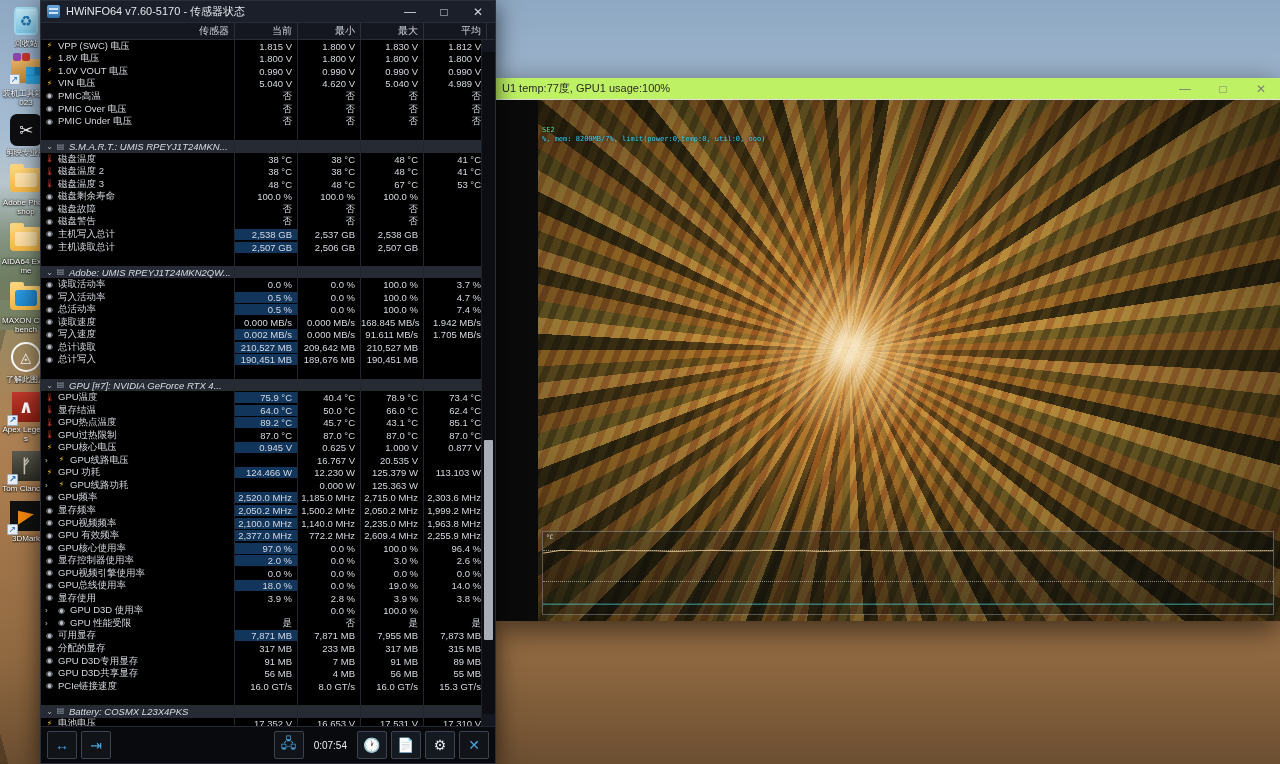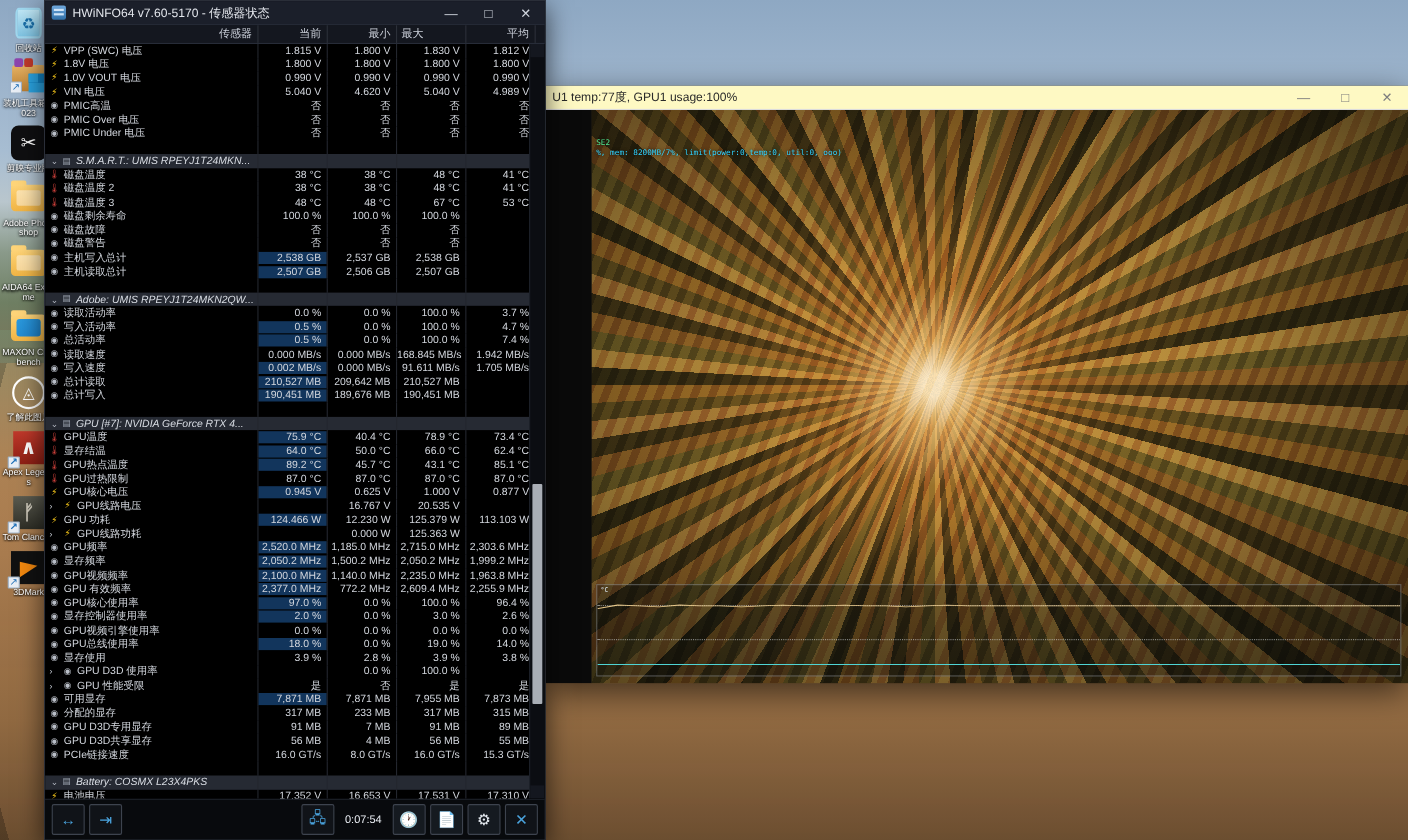--- a/index.html
+++ b/index.html
@@ -150,21 +150,21 @@
     display:flex;align-items:center;justify-content:center;cursor:pointer;color:#4aa3dd;font-size:14px;}
   .tb-spacer{flex:1;}
   .tb-time{color:#e9edf3;font-size:10px;padding:0 6px;white-space:nowrap;}
   .tb-btn.light{background:#151a20;color:#e8edf3;}
 
   
   #furmark{
     position:absolute;left:496px;top:78px;width:784px;height:543px;
     background:#0a0a0a;z-index:8;box-shadow:0 8px 28px rgba(0,0,0,.6);
   }
-  .fm-titlebar{height:22px;background:#fef9c3;display:flex;align-items:center;
+  .fm-titlebar{height:22px;background:#bef264;display:flex;align-items:center;
     padding-left:6px;border-bottom:1px solid #dcdcdc;}
   .fm-title{font-size:11px;color:#2a2a2a;flex:1;white-space:nowrap;overflow:hidden;}
   .fm-wbtns{display:flex;flex:none;}
   .fm-wbtn{width:38px;height:22px;display:flex;align-items:center;justify-content:center;
     color:#7e7e7e;font-size:12px;cursor:pointer;}
   .fm-canvas{position:absolute;left:0;top:22px;right:0;bottom:0;overflow:hidden;
     background:
       radial-gradient(circle at 42% 48%, rgba(255,236,200,.92) 0 2%, rgba(236,186,112,.75) 8%, rgba(176,110,40,.45) 18%, rgba(90,54,16,.25) 34%, rgba(22,14,6,.1) 55%),
       repeating-conic-gradient(from 0deg at 42% 48%,
         #6f5a22 0deg 3deg, #b07a2c 3deg 6deg, #3d3416 6deg 9deg,
@@ -286,21 +286,21 @@
       </div>
     </div>
 
     <div class="hw-header" id="hw-header">
         <div style="width: 193px; flex: 0 0 auto; padding: 0px 5px 0px 4px; text-align: right;">传感器</div>
         <div style="width: 1px; flex: 0 0 auto; align-self: stretch; background: rgb(44, 48, 57);"></div>
         <div style="width: 62px; flex: 0 0 auto; padding: 0px 5px 0px 4px; text-align: right;">当前</div>
         <div style="width: 1px; flex: 0 0 auto; align-self: stretch; background: rgb(44, 48, 57);"></div>
         <div style="width: 62px; flex: 0 0 auto; padding: 0px 5px 0px 4px; text-align: right;">最小</div>
         <div style="width: 1px; flex: 0 0 auto; align-self: stretch; background: rgb(44, 48, 57);"></div>
-        <div style="width: 62px; flex: 0 0 auto; padding: 0px 5px 0px 4px; ">最大</div>
+        <div style="width: 62px; flex: 0 0 auto; padding: 0px 5px 0px 4px; text-align: right;">最大</div>
         <div style="width: 1px; flex: 0 0 auto; align-self: stretch; background: rgb(44, 48, 57);"></div>
         <div style="width: 62px; flex: 0 0 auto; padding: 0px 5px 0px 4px; text-align: right;">平均</div>
         <div style="width: 1px; flex: 0 0 auto; align-self: stretch; background: rgb(44, 48, 57);"></div>
       </div>
 
     <div class="hw-body">
       <div class="hw-scrollarea" id="hw-rows">
           <div class="row">
             <div class="c-name">
               <span class="ico bolt">⚡</span>

